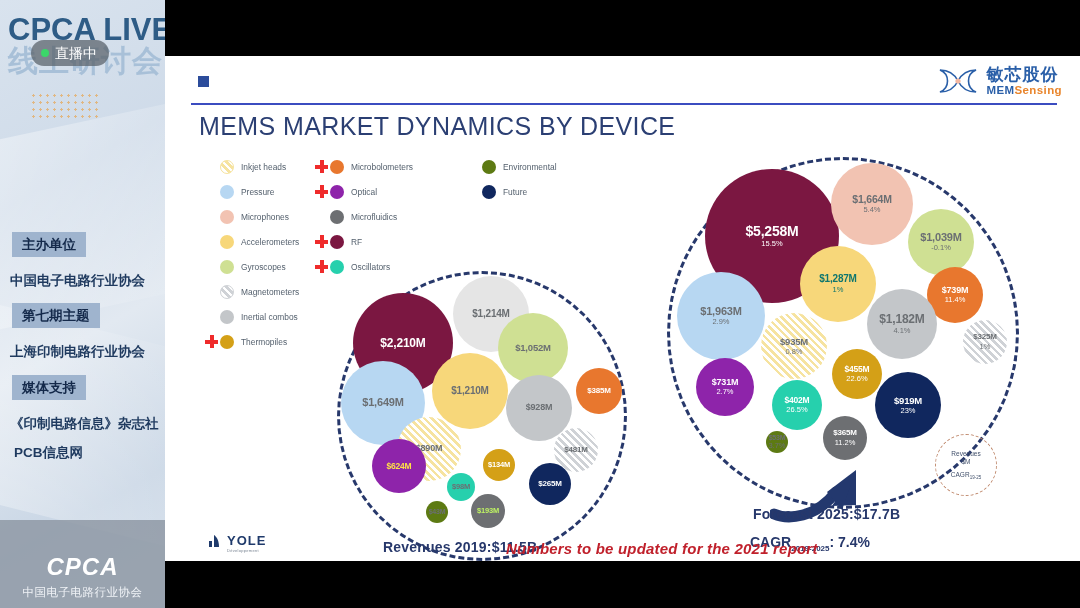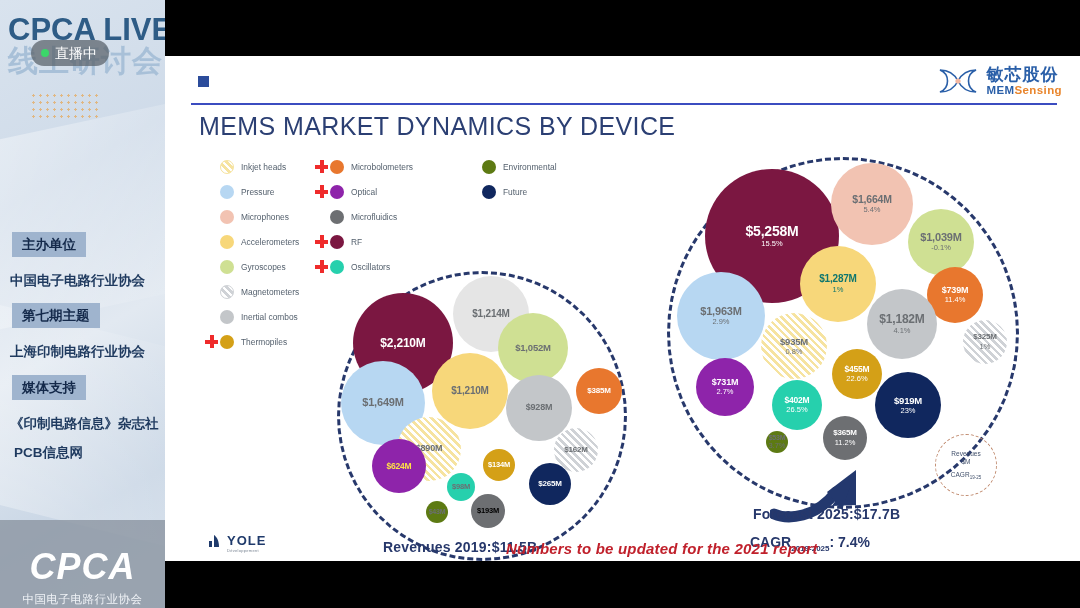--- a/index.html
+++ b/index.html
@@ -37,21 +37,21 @@
 
   .tagchip { position:absolute; left:12px; height:25px; padding:0 10px;
              background:#9fb4ce; display:flex; align-items:center;
              font-size:13.5px; font-weight:bold; color:#14294a; }
   .sideline { position:absolute; left:10px; font-size:13.5px; font-weight:bold;
               color:#1f3a5f; white-space:nowrap; }
 
   .cpca-foot { position:absolute; left:0; bottom:0; width:165px; height:88px;
                background:rgba(140,150,162,.82); display:flex; flex-direction:column;
                align-items:center; justify-content:center; gap:4px; }
-  .cpca-foot .big { font-size:36px; font-weight:bold; color:#fff; font-style:italic; letter-spacing:1px;margin-top:24px; }
+  .cpca-foot .big { font-size:24px; font-weight:bold; color:#fff; font-style:italic; letter-spacing:1px;margin-top:24px; }
   .cpca-foot .sml { font-size:11.5px; color:#f0f3f7; letter-spacing:.5px; }
 
   .list-btn { position:absolute; left:168px; top:457px; width:34px; height:34px;
               background:#b6bcc4; border-radius:5px; display:flex; align-items:center;
               justify-content:center; }
   .list-btn svg { display:block; }
 
   
   #slide { position:absolute; left:165px; top:56px; width:915px; height:505px;
            background:#fff; overflow:hidden; }
@@ -286,38 +286,38 @@
         <div class="bub" style="left: 341px; top: 319px; height: 66px; width: 66px; background: rgb(195, 198, 201); color: rgb(107, 111, 115);">
           <div class="v" style="font-size: 9px;">$928M</div>
         </div>
         <div class="bub" style="left: 411px; top: 312px; height: 46px; width: 46px; background: rgb(232, 119, 46); color: rgb(255, 255, 255);">
           <div class="v" style="font-size: 8px;">$385M</div>
         </div>
         <div class="bub" style="left: 232px; top: 361px; height: 64px; width: 64px; background: repeating-linear-gradient(45deg, rgb(246, 227, 160) 0px, rgb(246, 227, 160) 2.6px, rgb(255, 255, 255) 2.6px, rgb(255, 255, 255) 5.2px); color: rgb(107, 111, 115); text-align: center;">
           <div class="v" style="font-size: 9px;">$890M</div>
         </div>
         <div class="bub" style="left: 389px; top: 372px; height: 44px; width: 44px; background: repeating-linear-gradient(45deg, rgb(207, 210, 214) 0px, rgb(207, 210, 214) 2.6px, rgb(255, 255, 255) 2.6px, rgb(255, 255, 255) 5.2px); color: rgb(107, 111, 115);">
-          <div class="v" style="font-size: 8px;">$162M</div>
+          <div class="v" style="font-size: 8px;">$481M</div>
         </div>
         <div class="bub" style="left: 207px; top: 383px; height: 54px; width: 54px; background: rgb(142, 36, 170); color: #fde047;">
           <div class="v" style="font-size: 8.5px;">$624M</div>
         </div>
         <div class="bub" style="left: 318px; top: 393px; height: 32px; width: 32px; background: rgb(212, 160, 23); color: rgb(255, 255, 255);">
           <div class="v" style="font-size: 7.5px;">$134M</div>
         </div>
         <div class="bub" style="left: 282px; top: 417px; height: 28px; width: 28px; background: rgb(38, 208, 173); color: rgb(107, 111, 115);">
           <div class="v" style="font-size: 7.5px;">$98M</div>
         </div>
         <div class="bub" style="left: 364px; top: 407px; height: 42px; width: 42px; background: rgb(16, 39, 94); color: rgb(255, 255, 255);">
           <div class="v" style="font-size: 8px;">$265M</div>
         </div>
         <div class="bub" style="left: 261px; top: 445px; height: 22px; width: 22px; background: rgb(93, 122, 19); color: rgb(107, 111, 115);">
           <div class="v" style="font-size: 7px;">$43M</div>
         </div>
-        <div class="bub" style="left: 306px; top: 438px; height: 34px; width: 34px; background: rgb(109, 111, 114); color: #000000;">
+        <div class="bub" style="left: 306px; top: 438px; height: 34px; width: 34px; background: rgb(109, 111, 114); color: #bef264;">
           <div class="v" style="font-size: 7.5px;">$193M</div>
         </div>
         <div class="bub" style="left: 540px; top: 113px; height: 134px; width: 134px; background: rgb(123, 23, 65); color: rgb(255, 255, 255);">
           <div class="v" style="font-size: 14px;">$5,258M</div>
           <div class="p">15.5%</div>
         </div>
         <div class="bub" style="left: 666px; top: 107px; height: 82px; width: 82px; background: rgb(242, 195, 178); color: rgb(107, 111, 115);">
           <div class="v" style="font-size: 10.5px;">$1,664M</div>
           <div class="p">5.4%</div>
         </div>

